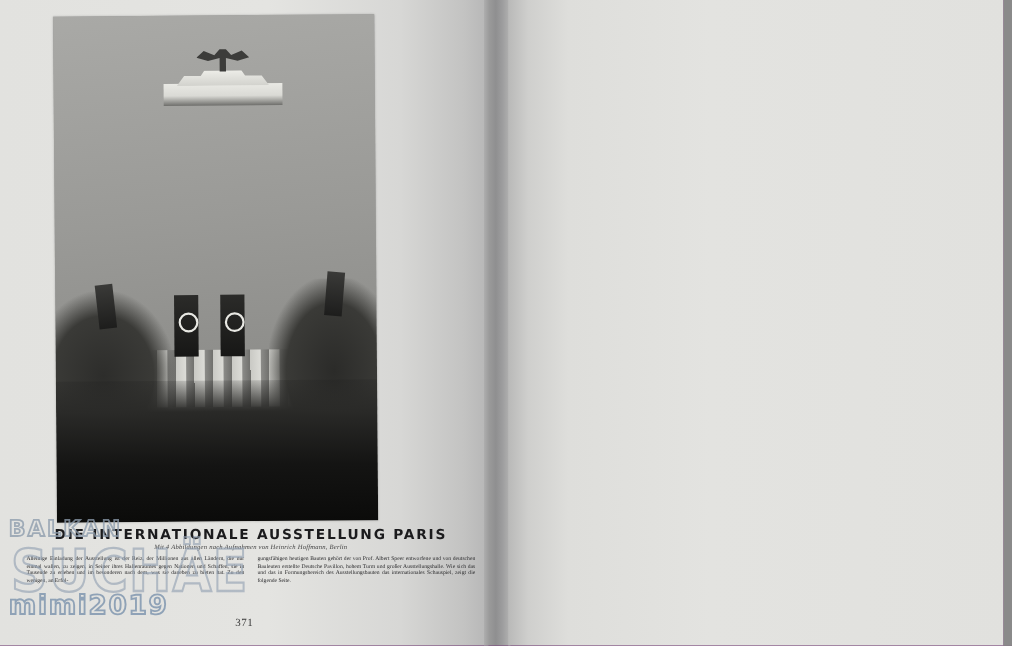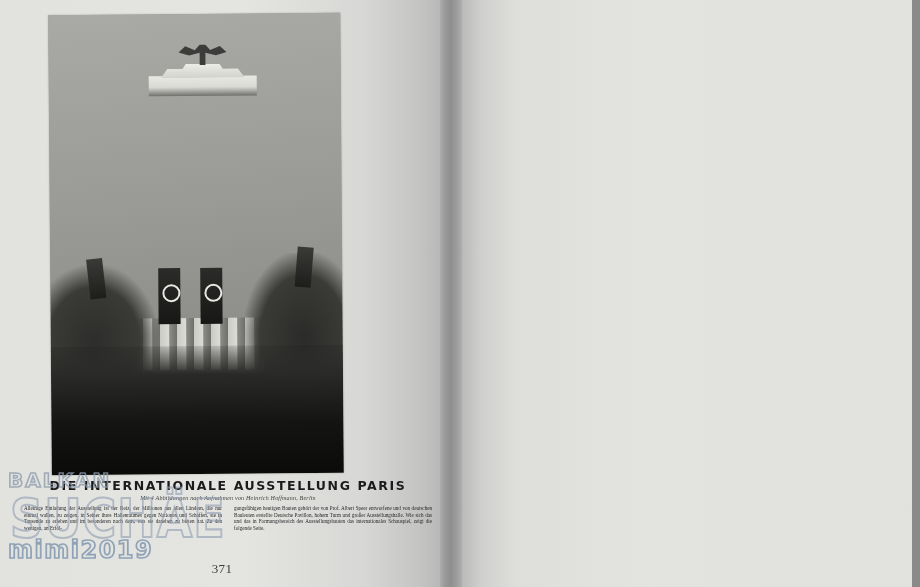--- a/index.html
+++ b/index.html
@@ -216,21 +216,21 @@
     color: #28282a;
     overflow: hidden;
     hyphens: auto;
   }
   .cols-left .col { height: 46px; }
   .col p { margin: 0 0 1.5px 0; text-indent: 4px; }
   .col p.lead { text-indent: 0; }
 
   .folio {
     position: absolute;
-    font-size: 13px;
+    font-size: 10px;
     color: #3a3a3a;
     letter-spacing: .4px;
   }
   .folio-left { left: 0; width: 444px; text-align: center; top: 561px; }
 
   
   .wm {
     position: absolute;
     font-family: "DejaVu Sans", sans-serif;
     font-weight: bold;

